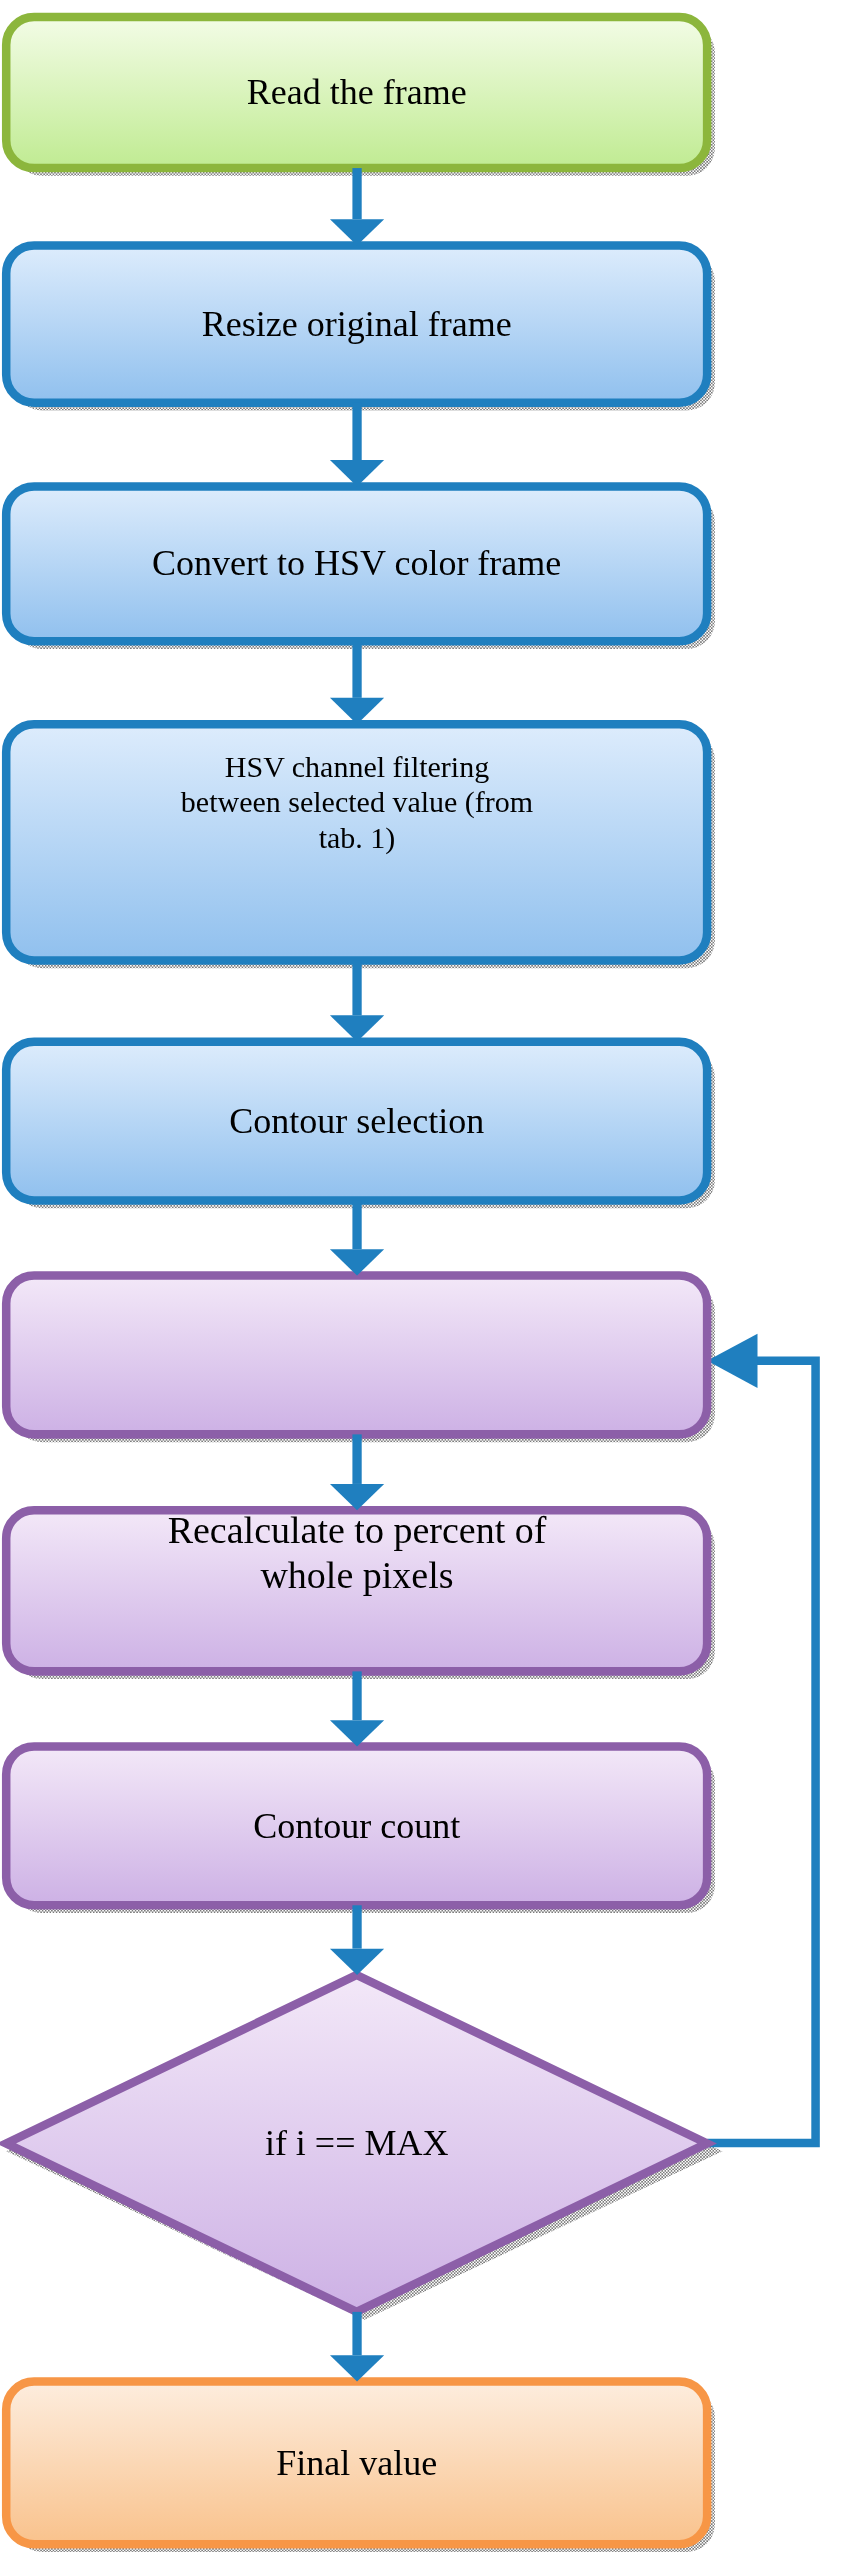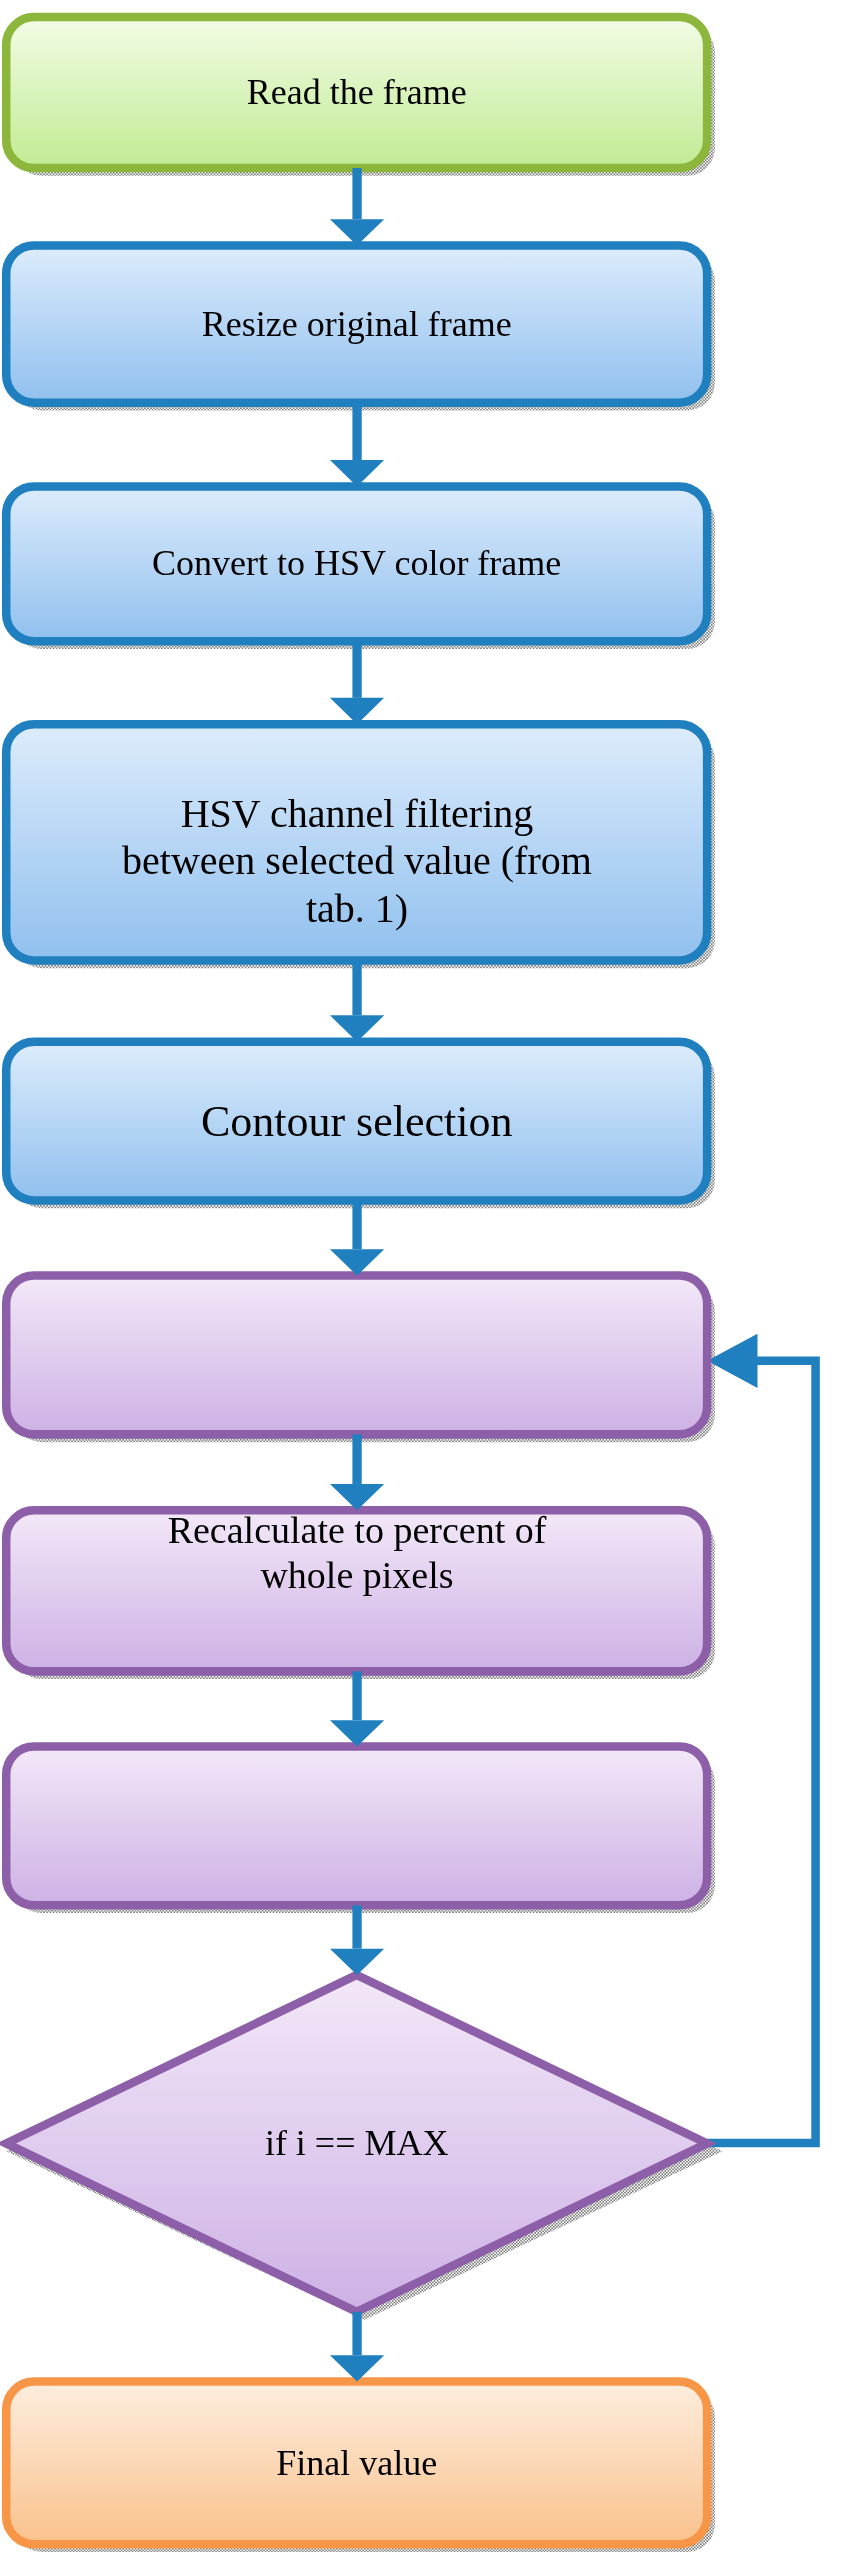--- a/index.html
+++ b/index.html
@@ -153,29 +153,30 @@
       <polygon points="461,3075 426,3041 496,3041" fill="#1F7FBF"></polygon>
     </g>
   </svg>
 
   <div class="node-label" style="left:6.2px; top:246px; width:701px; height:157px; font-size:36px;">Resize original frame</div>
 
   <div class="node-label" style="left:6.2px; top:17px; width:701px; height:151px; font-size:36px;">Read the frame</div>
 
   <div class="node-label" style="left:6.2px; top:486px; width:701px; height:155px; font-size:36px;">Convert to HSV color frame</div>
 
-  <div class="node-label" style="left:22px; top:743px; width:670px; height:236px; font-size:40px;">HSV channel filtering
+  <div class="node-label" style="left:22px; top:684px; width:670px; height:236px; font-size:30px;">HSV channel filtering
 between selected value (from
 tab. 1)</div>
 
-  <div class="node-label" style="left:6.2px; top:1042px; width:701px; height:159px; font-size:44px;">Contour selection</div>
+  <div class="node-label" style="left:6.2px; top:1042px; width:701px; height:159px; font-size:36px;">Contour selection</div>
 
 
   <div class="node-label" style="left:22px; top:1472px; width:670px; height:161px; font-size:38px;">Recalculate to percent of
 whole pixels</div>
 
+  <div class="node-label" style="left:6.2px; top:1747px; width:701px; height:159px; font-size:36px;">Contour count</div>
 
   <div class="node-label" style="left:6.2px; top:1975px; width:701px; height:337px; font-size:36px;">if i == MAX</div>
 
   <div class="node-label" style="left:6.2px; top:2382px; width:701px; height:163px; font-size:36px;">Final value</div>
 
 </div>
 
 
 </body></html>

